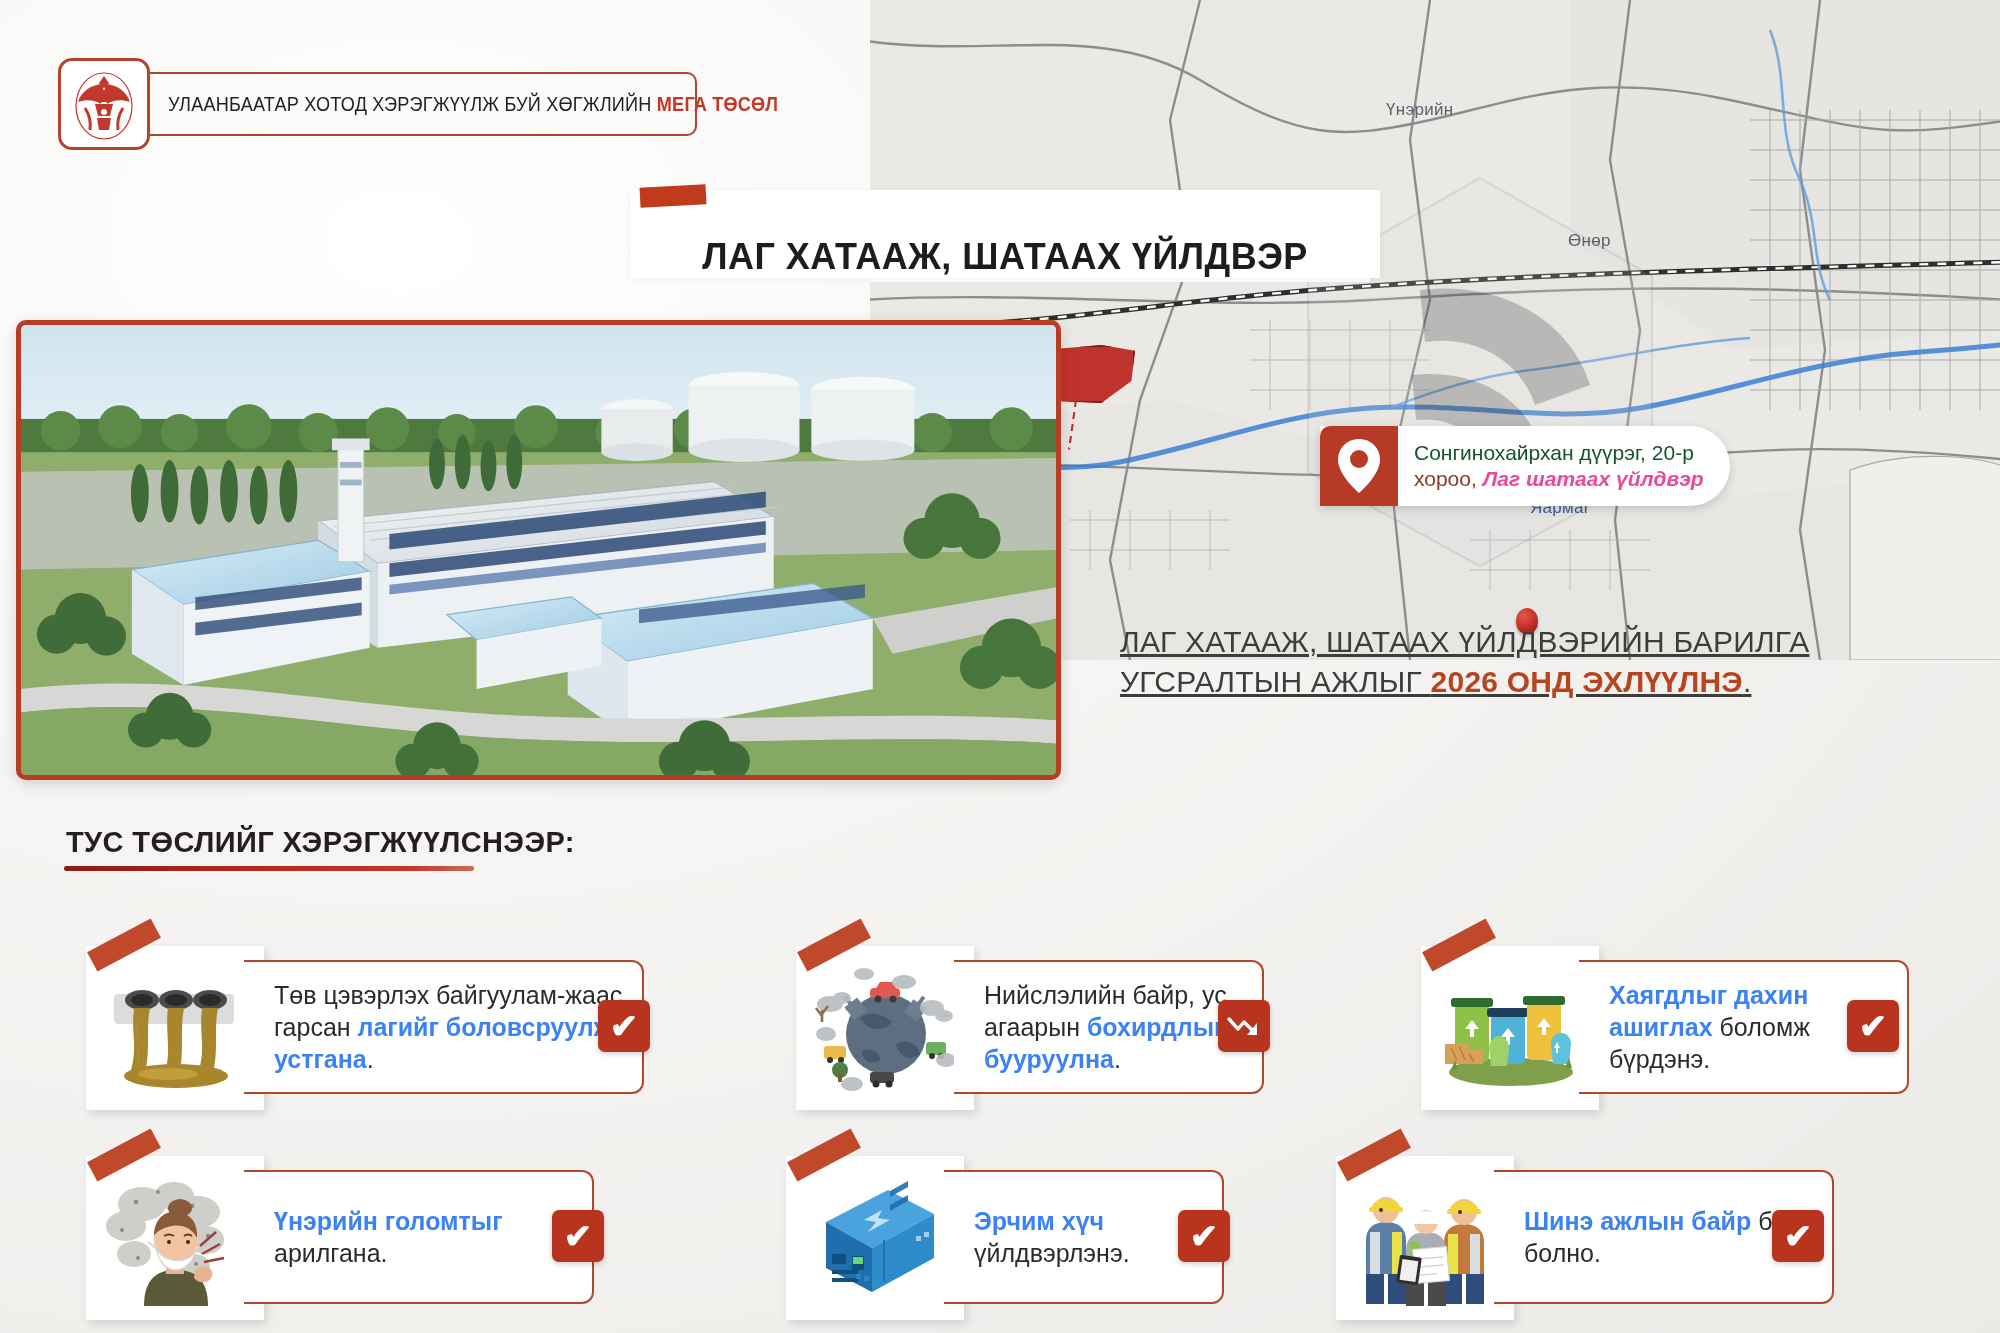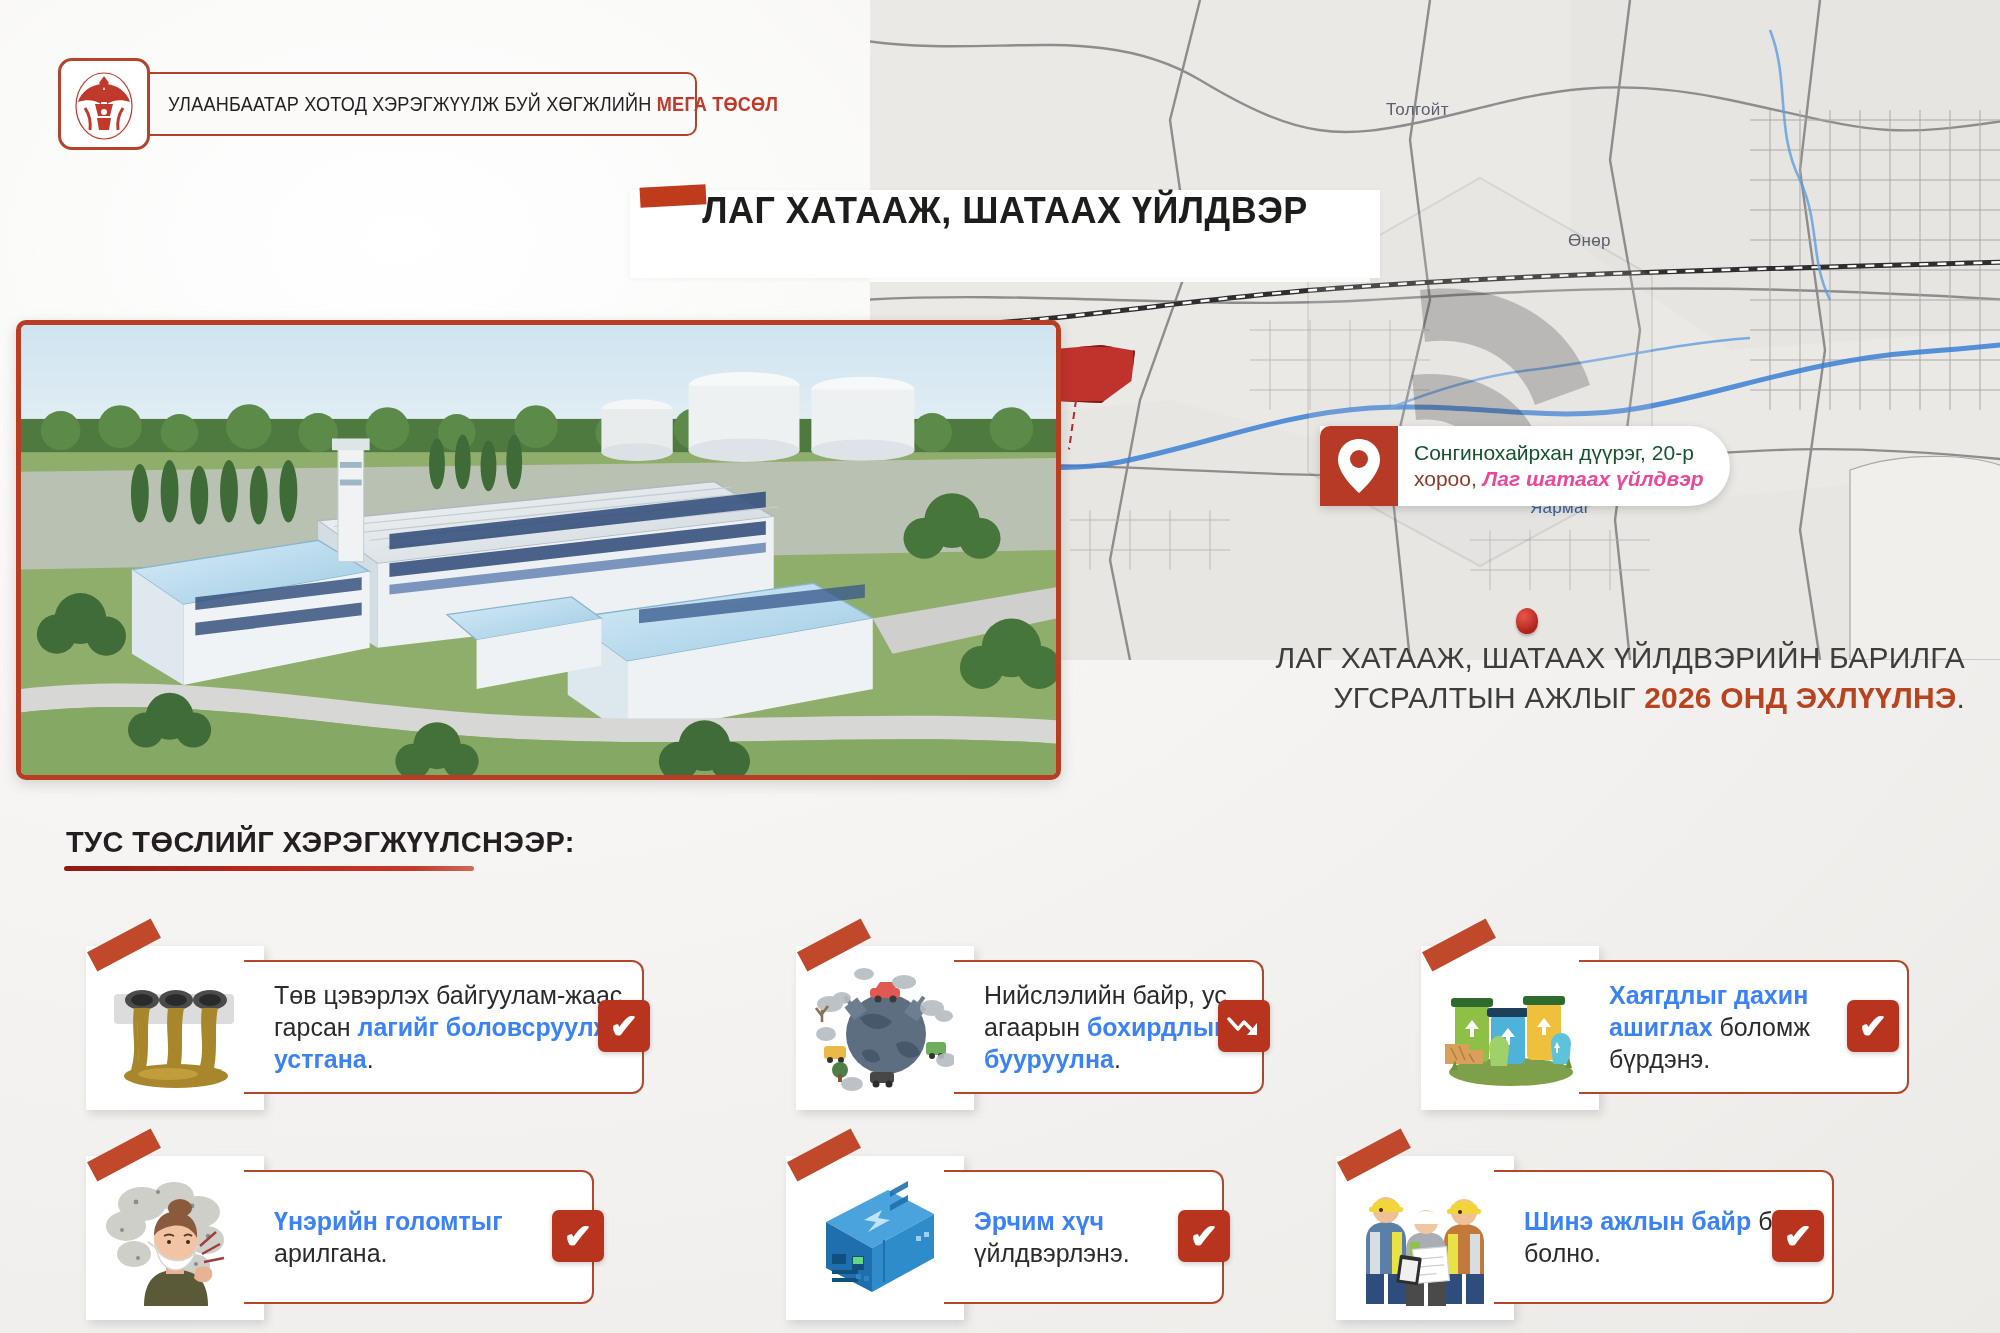--- a/index.html
+++ b/index.html
@@ -125,21 +125,21 @@
     transform: scaleX(.93); transform-origin: left center;
     white-space: nowrap;
   }
   .header-strip .txt b { color: #c0392b; font-weight: bold; }
 
   
   .title-banner {
     position: absolute; left: 630px; top: 190px;
     width: 750px; height: 88px;
     background: #ffffff;
-    display: flex; align-items: flex-start; justify-content: center;
+    display: flex; align-items: flex-end; justify-content: center;
     z-index: 7;
     box-shadow: 0 1px 6px rgba(0,0,0,.05);
   }
   .title-banner .t {
     font-size: 36px; font-weight: bold; letter-spacing: .5px; color: #1d1d1b;
     font-family: "Liberation Sans Narrow","Liberation Sans", sans-serif;
     white-space: nowrap;
   }
   .title-tab {
     position: absolute; left: 640px; top: 186px;
@@ -157,26 +157,27 @@
     border-radius: 10px;
     overflow: hidden;
     background: #cfe3ef;
     z-index: 6;
     box-shadow: 0 4px 14px rgba(0,0,0,.15);
   }
   .render svg { width: 100%; height: 100%; display: block; }
 
   
   .map-caption {
-    position: absolute; left: 1120px; top: 638px; width: 845px;
-    text-align: right;
+    position: absolute; left: 1120px; top: 622px; width: 845px;
+    text-align: left;
     font-size: 30px; line-height: 1.32; color: #3d3d3b;
     font-family: "Liberation Sans Narrow","Liberation Sans", sans-serif;
     letter-spacing: .2px;
     z-index: 6;
+    text-decoration: underline;
   }
   .map-caption b { color: #b8441f; font-weight: bold; }
 
   
   .sec-head {
     position: absolute; left: 66px; top: 826px;
     font-size: 29px; font-weight: bold; color: #231f20;
     letter-spacing: .4px;
     font-family: "Liberation Sans Narrow","Liberation Sans", sans-serif;
     z-index: 6;
@@ -308,21 +309,21 @@
           <circle cx="120" cy="305" r="30"></circle>
         </g>
       </svg>
     </div>
     <div class="watermark-text">ZOGII.MN</div>
 
     <div class="site-shape"></div>
     <div class="site-leader"></div>
   </div>
 
-  <div class="map-label" style="left:1386px; top:100px;">Толгойт</div>
+  <div class="map-label" style="left:1386px; top:100px;">Үнэрийн</div>
   <div class="map-label" style="left:1568px; top:231px;">Өнөр</div>
   <div class="map-label blue" style="left:1530px; top:498px;">Яармаг</div>
 
   <div class="map-mask"></div>
 
   <div class="map-dot"></div>
 
   <div class="loc-pill">
     <div class="pin-wrap">
       <svg width="46" height="58" viewBox="0 0 46 58">

